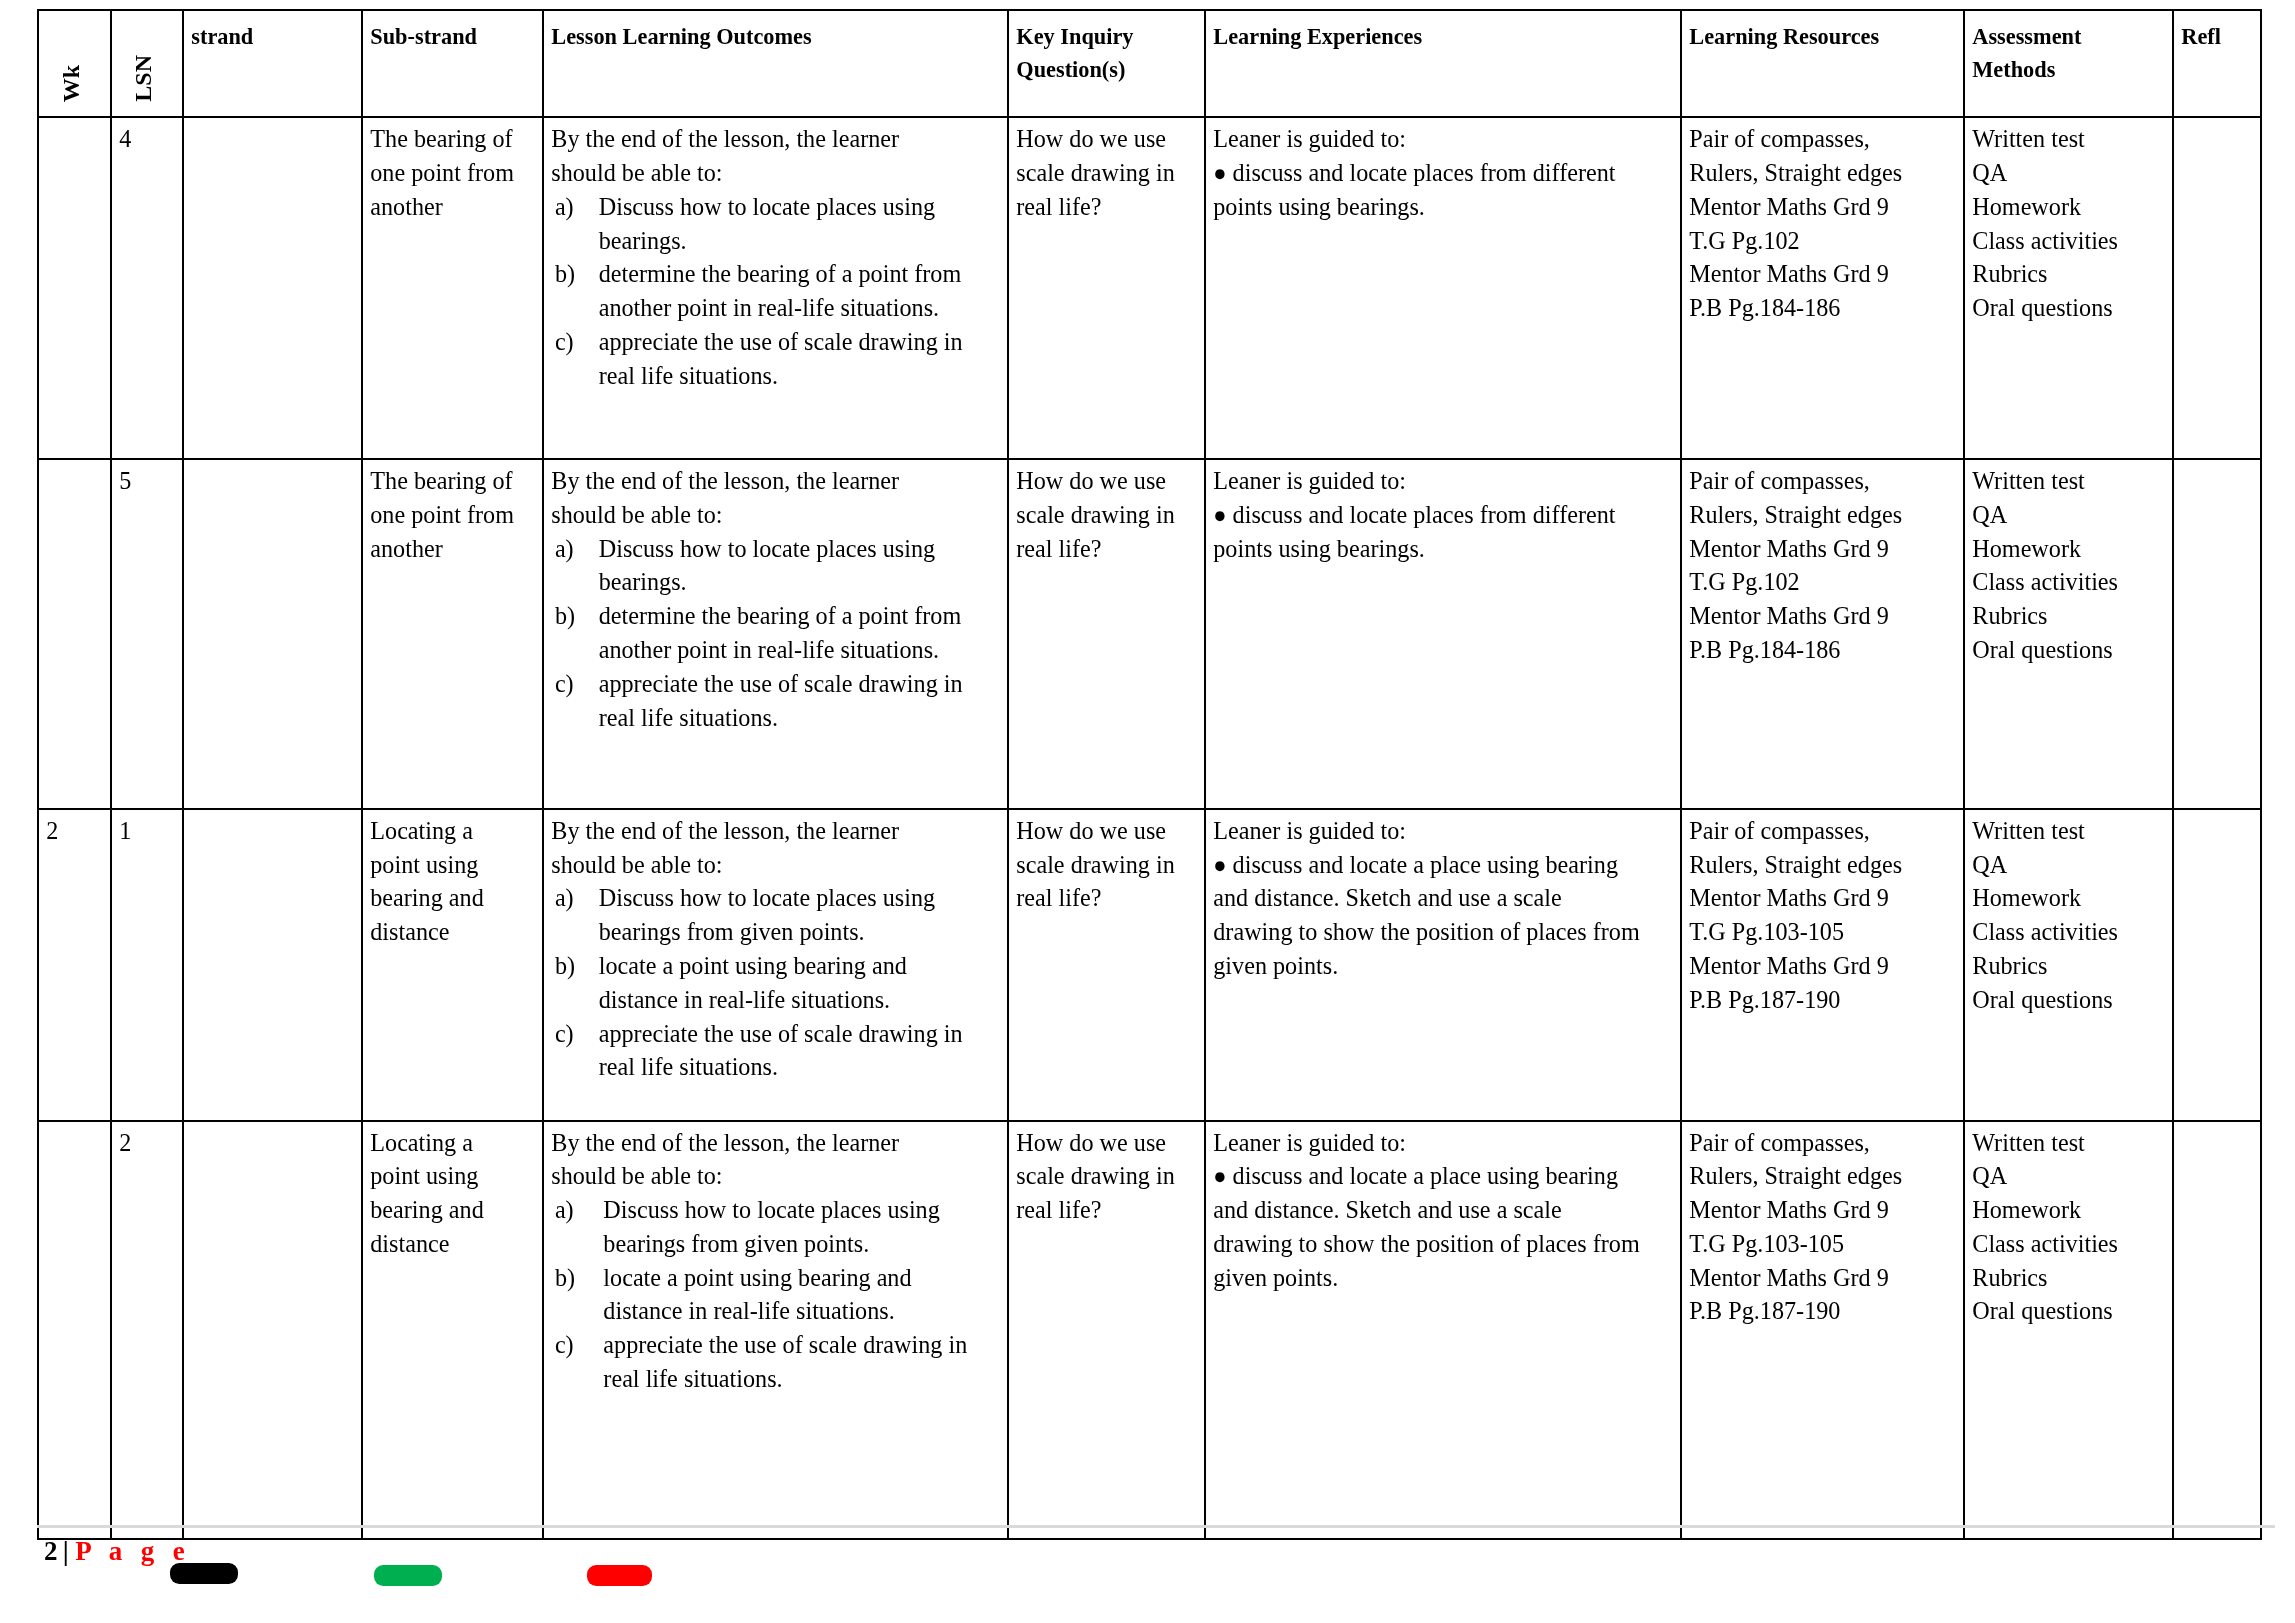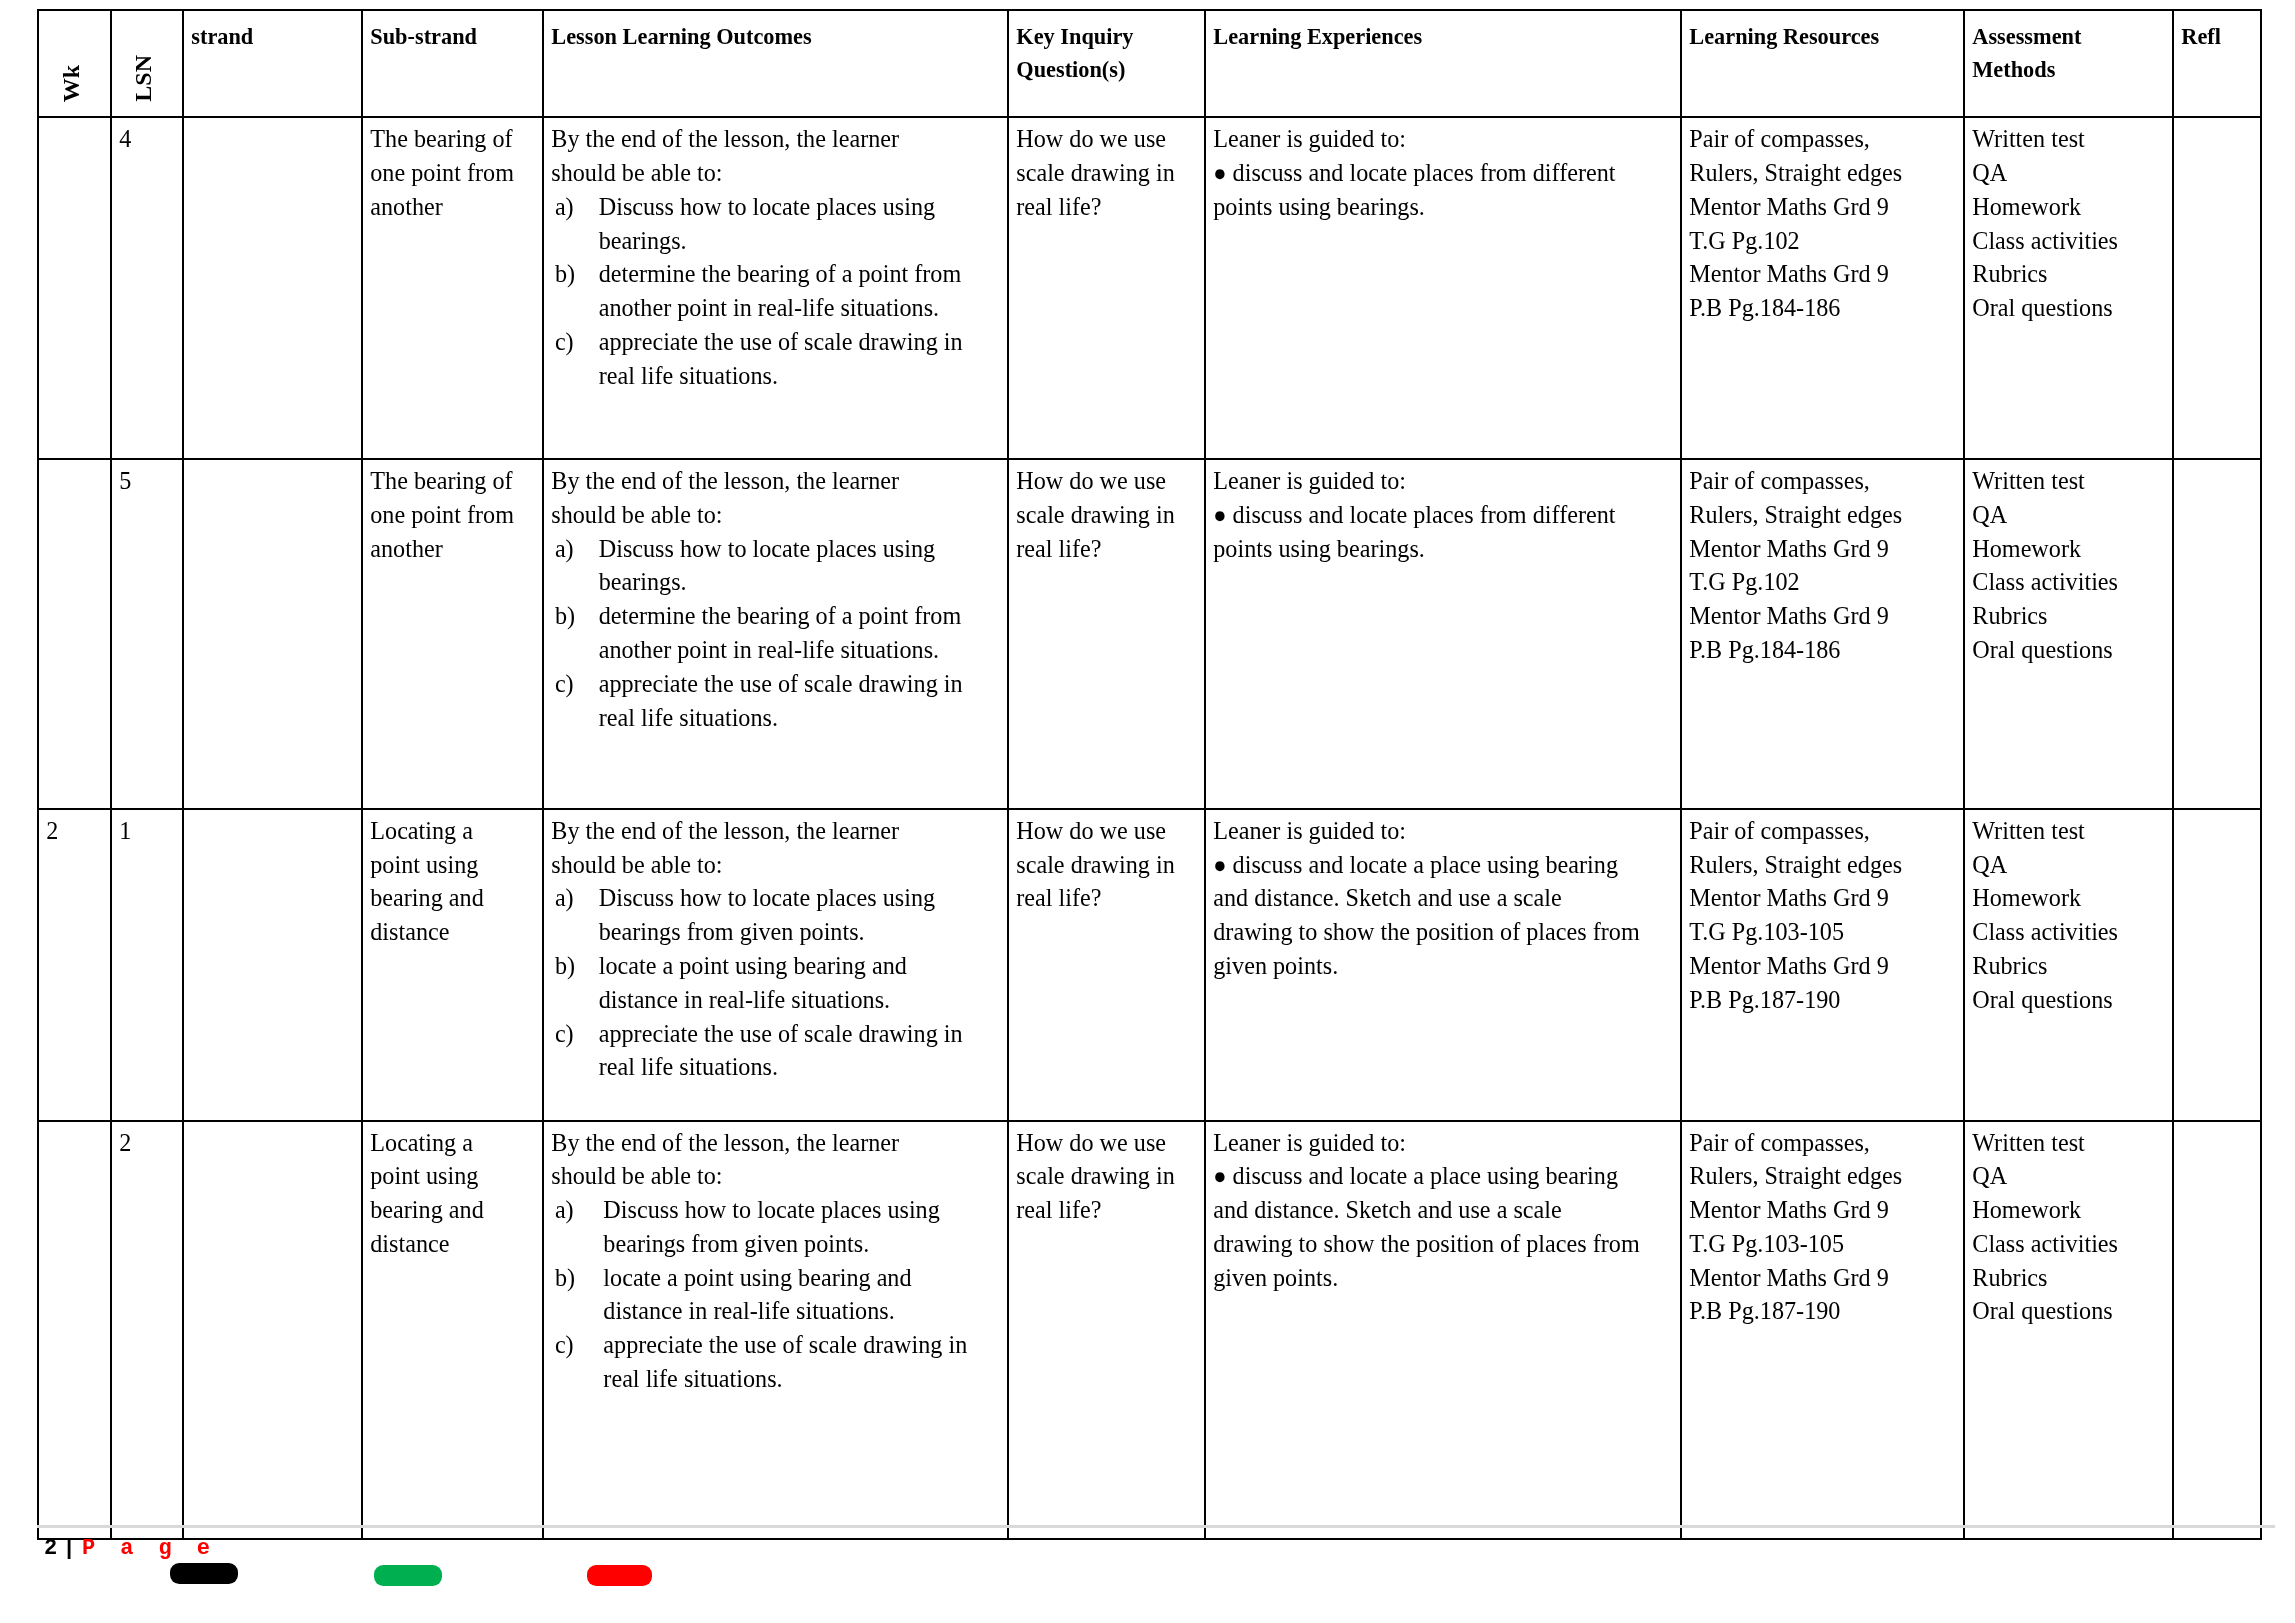--- a/index.html
+++ b/index.html
@@ -103,22 +103,22 @@
   
   #footer-rule{
     position:absolute;
     left:37px; top:1525px;
     width:2238px; height:2.6px;
     background:#d9d9d9;
   }
   #page-number{
     position:absolute;
     left:44px; top:1536px;
-    font-family:Liberation Mono, monospace;
-    font-size:22px;
+    font-family:Liberation Serif, serif;
+    font-size:27px;
     white-space:nowrap;
   }
   #page-number .pg-num{font-weight:700;color:#000;}
   #page-number .pg-sep{font-weight:700;color:#000;padding:0 6.5px 0 5.2px;}
   #page-number .pg-word{color:#FF0000;font-weight:700;letter-spacing:5.9px;}
 
   .swatch{
     position:absolute;
     border-radius:9.2px;
   }

